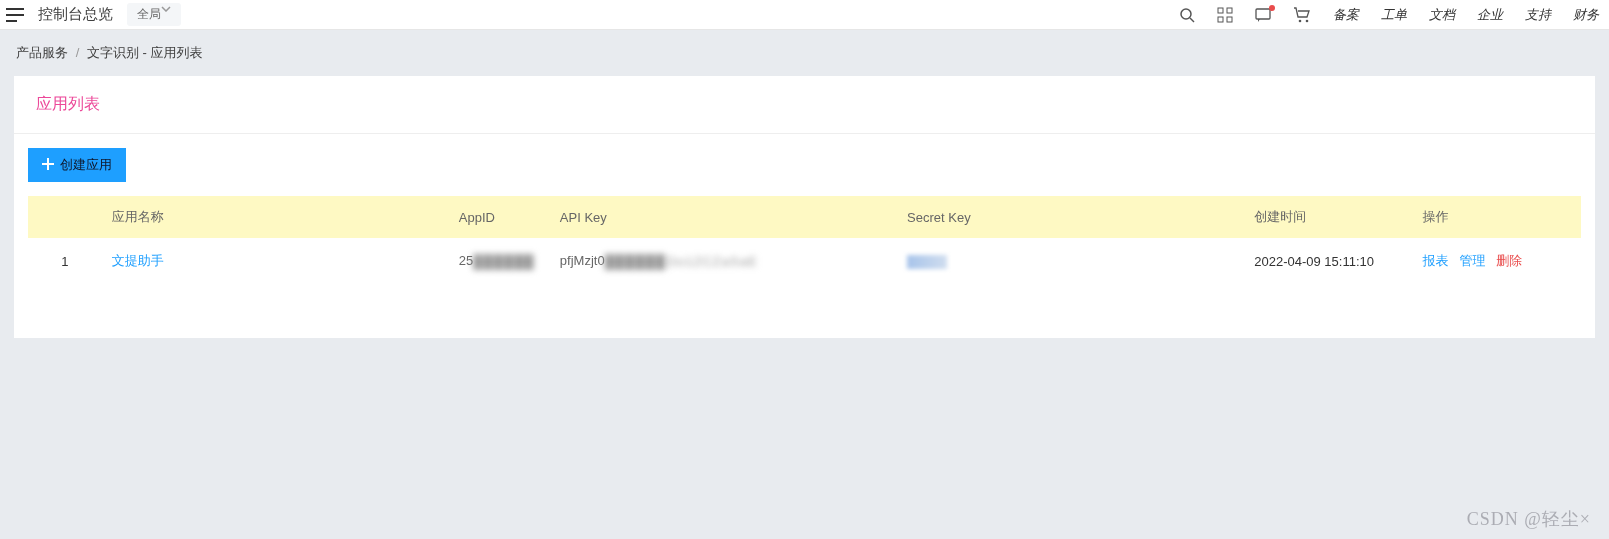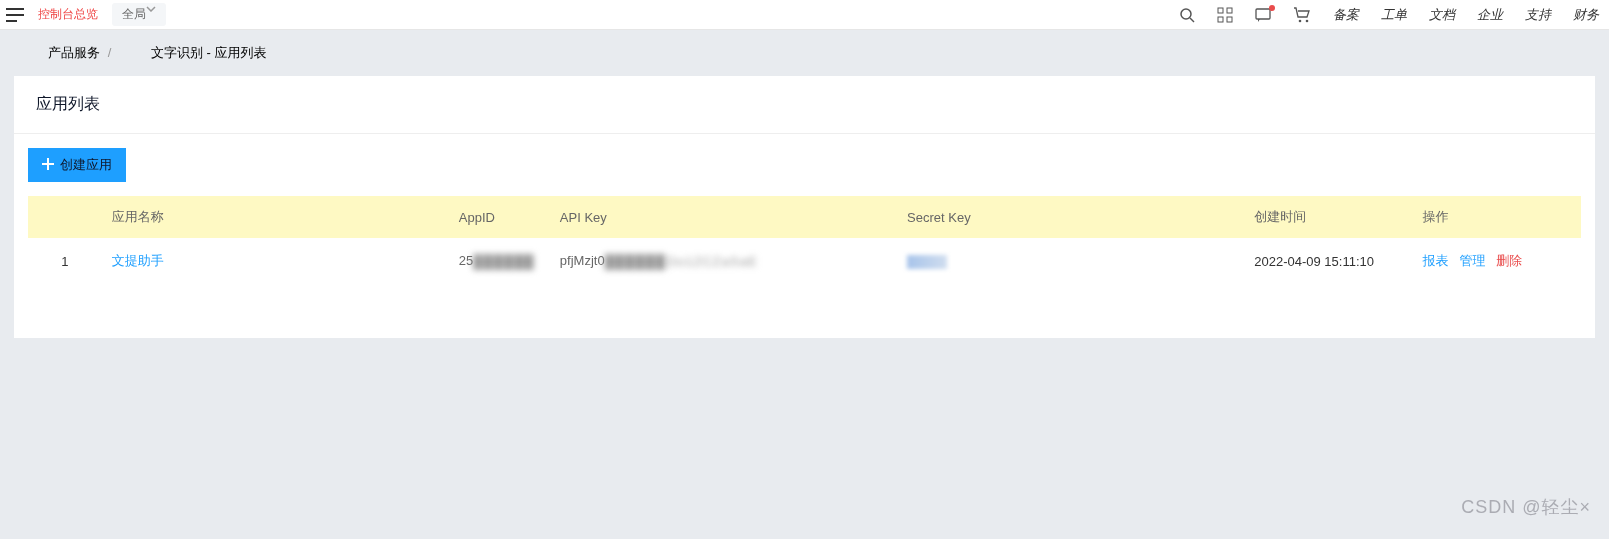--- a/index.html
+++ b/index.html
@@ -22,21 +22,21 @@
       border-bottom: 1px solid #e6e6e6;
       padding: 0 4px 0 0;
     }
     .top-left {
       display: flex;
       align-items: center;
       gap: 14px;
       padding-left: 6px;
     }
     .logo-icon svg { display: block; }
-    .console-title { font-size: 12px; color: #ef4444; }
+    .console-title { font-size: 15px; color: #404040; }
     .region-select {
       display: flex;
       align-items: flex-start;
       gap: 0;
       background: #f4f6f8;
       padding: 3px 10px;
       border-radius: 3px;
       cursor: pointer;
     }
     .region-text { color: #666; font-size: 12px; }
@@ -56,31 +56,31 @@
     }
     .top-text-link {
       font-size: 13px; color: #333; cursor: pointer; white-space: nowrap;
     }
     .breadcrumb {
       padding: 14px 16px;
       font-size: 13px;
       color: #666;
       background: #e8ebef;
     }
-    .breadcrumb a { color: #000000; text-decoration: none; cursor: pointer; margin-left: 32px; }
+    .breadcrumb a { color: #404040; text-decoration: none; cursor: pointer; }
     .bc-sep { color: #999; margin: 0 4px; }
     .panel {
       background: #fff;
       margin: 0 14px;
       min-height: 262px;
     }
     .panel-header {
       padding: 18px 22px;
       font-size: 16px;
-      color: #0f172a;
+      color: #ec4899;
       border-bottom: 1px solid #eee;
     }
     .panel-body { padding: 14px 14px 18px 14px; }
     .create-btn {
       display: inline-flex; align-items: center; gap: 6px;
       background: #1e9fff;
       color: #0f172a;
       border: none;
       padding: 8px 14px;
       font-size: 13px;
@@ -131,24 +131,24 @@
     .secret-blur {
       display: inline-block;
       width: 40px; height: 14px;
       background: linear-gradient(90deg, #a8c4ea, #d0ddef);
       filter: blur(2px);
       vertical-align: middle;
     }
     .watermark {
       position: absolute;
       right: 18px;
-      bottom: 20px;
+      bottom: 8px;
       font-size: 18px;
       color: rgba(120,120,130,0.55);
-      font-family: Liberation Sans, sans-serif;
+      font-family: Liberation Serif, serif;
       letter-spacing: 1px;
       pointer-events: none;
     }
   </style>
 </head>
 <body>
 
 <div class="top-bar">
   <div class="top-left">
     <span class="logo-icon">

